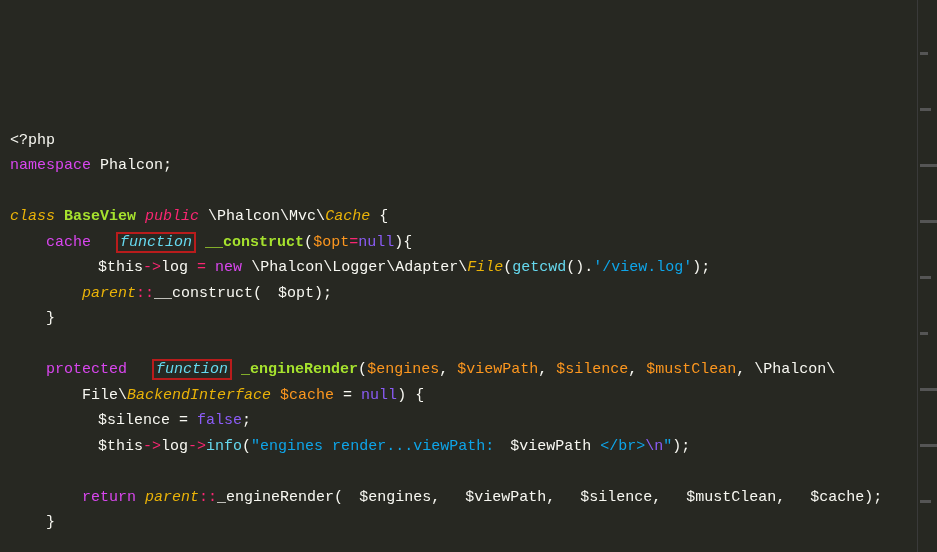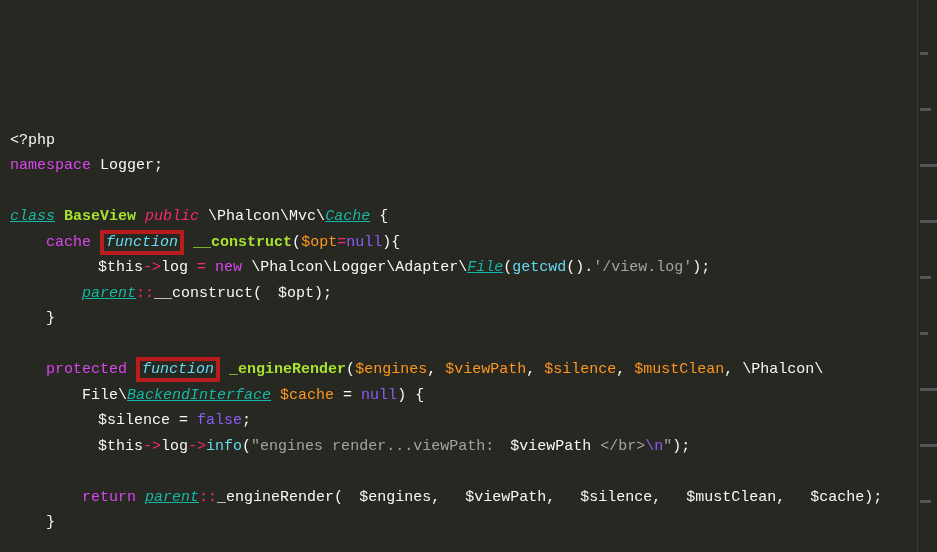--- a/index.html
+++ b/index.html
@@ -16,27 +16,27 @@
       white-space: pre;
       padding: 0 10px;
     }
     .code-area {
       display: block;
       width: 100%;
       height: 100%;
     }
     .kw-red { color: #d946ef; }
     .kw-red-italic { color: #f92672; font-style: italic; }
-    .kw-pink-box { color: #66d9ef; font-style: italic; border: 4px solid #b91c1c; padding: 0 2px; }
-    .kw-cyan { color: #14b8a6; font-style: italic; text-decoration: underline; }
+    .kw-pink-box { color: #66d9ef; font-style: italic; border: 2px solid #b91c1c; padding: 0 2px; margin-left: 16px; }
+    .kw-cyan { color: #eab308; font-style: italic; }
     .kw-cyan-plain { color: #66d9ef; }
     .kw-green { color: #a6e22e; font-weight: bold; }
     .kw-orange { color: #fd971f; }
     .kw-purple { color: #8b5cf6; }
-    .kw-yellow { color: #a3a3a3; }
+    .kw-yellow { color: #0ea5e9; }
     .kw-white { color: #f8f8f2; }
     .var { color: #f8f8f2; margin-left: 16px; }
     .op { color: #f92672; }
     .minimap {
       position: absolute;
       right: 0;
       top: 0;
       width: 20px;
       height: 100%;
       background: #272822;
@@ -53,21 +53,21 @@
     .minimap-line.med { width: 60%; }
     .minimap-line.long { width: 90%; }
   </style>
 </head>
 <body>
 
 
 
 <div class="code-area">
 <span><span class="kw-white">&lt;?php</span></span>
-<span><span class="kw-red">namespace</span> <span class="kw-white">Logger</span><span class="kw-white">;</span></span>
+<span><span class="kw-red">namespace</span> <span class="kw-white">Phalcon</span><span class="kw-white">;</span></span>
 
 <span><span class="kw-cyan">class</span> <span class="kw-green">BaseView</span> <span class="kw-red-italic">public</span> <span class="kw-white">\Phalcon\Mvc\</span><span class="kw-cyan">Cache</span><span class="kw-white"> {</span></span>
 <span><span>    </span><span class="kw-red">cache</span> <span class="kw-pink-box">function</span> <span class="kw-green">__construct</span><span class="kw-white">(</span><span class="kw-orange">$opt</span><span class="op">=</span><span class="kw-purple">null</span><span class="kw-white">){</span></span>
 <span><span>        </span><span class="var">$this</span><span class="op">-&gt;</span><span class="kw-white">log</span><span> </span><span class="op">=</span> <span class="kw-red">new</span> <span class="kw-white">\Phalcon\Logger\Adapter\</span><span class="kw-cyan">File</span><span class="kw-white">(</span><span class="kw-cyan-plain">getcwd</span><span class="kw-white">().</span><span class="kw-yellow">'/view.log'</span><span class="kw-white">);</span></span>
 <span><span>        </span><span class="kw-cyan">parent</span><span class="op">::</span><span class="kw-white">__construct</span><span class="kw-white">(</span><span class="var">$opt</span><span class="kw-white">);</span></span>
 <span><span>    </span><span class="kw-white">}</span></span>
 
 <span><span>    </span><span class="kw-red">protected</span> <span class="kw-pink-box">function</span> <span class="kw-green">_engineRender</span><span class="kw-white">(</span><span class="kw-orange">$engines</span><span class="kw-white">, </span><span class="kw-orange">$viewPath</span><span class="kw-white">, </span><span class="kw-orange">$silence</span><span class="kw-white">, </span><span class="kw-orange">$mustClean</span><span class="kw-white">, \Phalcon\</span></span>
 <span><span class="kw-white">        File\</span><span class="kw-cyan">BackendInterface</span><span> </span><span class="kw-orange">$cache</span><span class="kw-white"> = </span><span class="kw-purple">null</span><span class="kw-white">) {</span></span>
 <span><span>        </span><span class="var">$silence</span><span class="kw-white"> = </span><span class="kw-purple">false</span><span class="kw-white">;</span></span>

